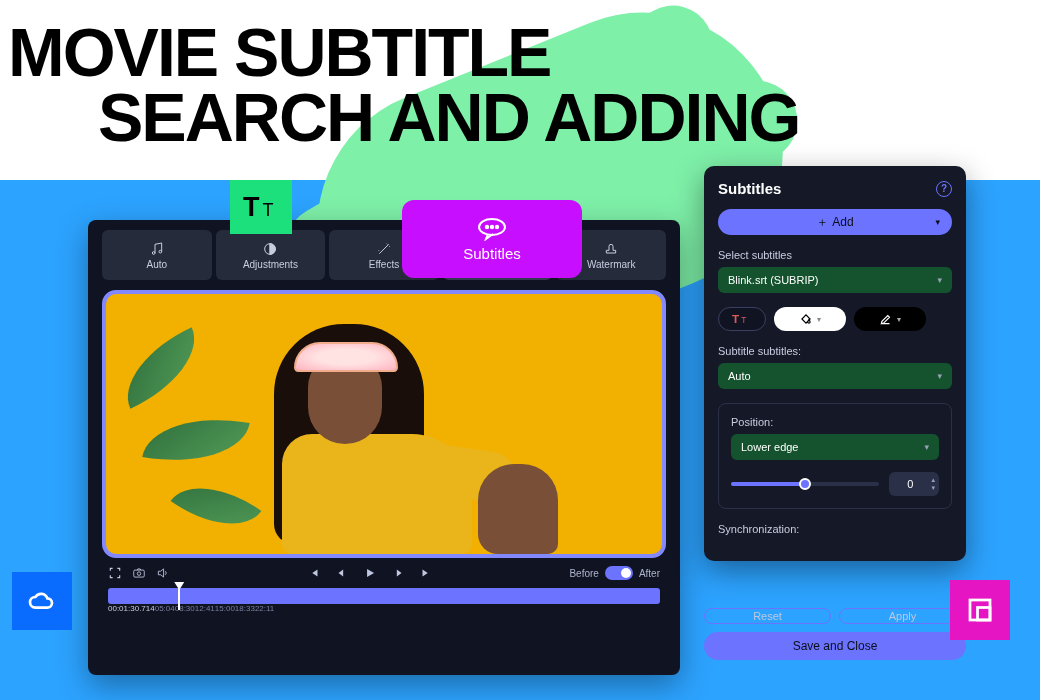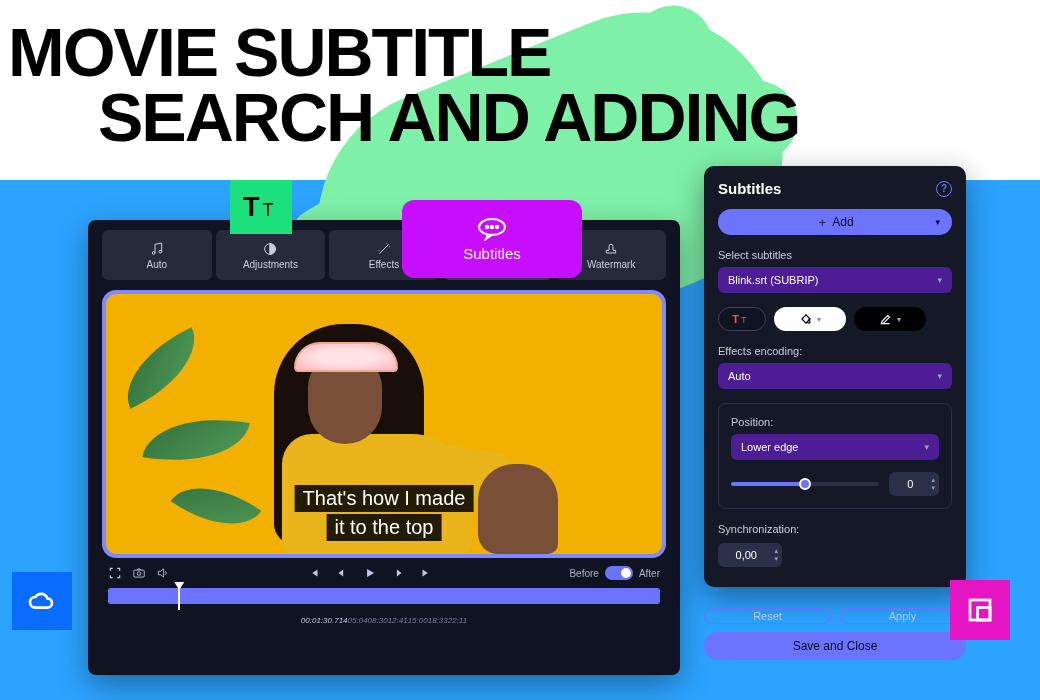--- a/index.html
+++ b/index.html
@@ -46,31 +46,31 @@
 .controls svg { width: 14px; height: 14px; cursor: pointer; }
 .toggle-wrap { display: flex; align-items: center; gap: 6px; font-size: 10px; color: #aeb4ce; }
 .toggle { width: 28px; height: 14px; background: #6b73ff; border-radius: 8px; position: relative; }
 .toggle::after { content: ''; position: absolute; right: 2px; top: 2px; width: 10px; height: 10px; background: #fff; border-radius: 50%; }
 
 .timeline { padding: 0 20px 10px; }
 .track { height: 16px; background: #6b73ff; border-radius: 3px; position: relative; }
 .playhead { position: absolute; left: 12%; top: -6px; width: 10px; height: 28px; }
 .playhead::before { content: ''; position: absolute; left: 0; top: 0; width: 10px; height: 8px; background: #fff; clip-path: polygon(0 0,100% 0,50% 100%); }
 .playhead::after { content: ''; position: absolute; left: 4px; top: 0; width: 2px; height: 28px; background: #fff; }
-.ticks { display: flex; justify-content: center; margin-top: 12px; font-size: 8px; color: #7a80a0; font-style: italic; }
+.ticks { display: flex; justify-content: flex-start; margin-top: 0; font-size: 8px; color: #7a80a0; }
 .ticks span:first-child { color: #c7ccdf; }
 
 
 .panel { position: absolute; right: 74px; top: 166px; width: 262px; background: #151927; border-radius: 10px; z-index: 4; padding: 14px 14px 20px; color: #c7ccdf; box-shadow: 0 10px 30px rgba(0,0,0,.4); }
 .panel-h { display: flex; justify-content: space-between; align-items: center; font-size: 15px; font-weight: 600; color: #fff; margin-bottom: 12px; }
 .help { width: 16px; height: 16px; border-radius: 50%; border: 1.5px solid #6b73ff; color: #6b73ff; font-size: 10px; display: flex; align-items: center; justify-content: center; }
 .btn-add { width: 100%; height: 26px; background: #6b73ff; border-radius: 13px; border: none; color: #0b0e1a; font-size: 12px; display: flex; align-items: center; justify-content: center; gap: 4px; cursor: pointer; position: relative; margin-bottom: 14px; }
 .btn-add::after { content: '▾'; position: absolute; right: 12px; font-size: 9px; }
 .plabel { font-size: 11px; margin-bottom: 6px; }
-.pselect { width: 100%; height: 26px; background: #4c1d95; border-radius: 6px; padding: 0 10px; display: flex; align-items: center; justify-content: space-between; font-size: 11px; color: #fff; cursor: pointer; }
+.pselect { width: 100%; height: 26px; background: #14532d; border-radius: 6px; padding: 0 10px; display: flex; align-items: center; justify-content: space-between; font-size: 11px; color: #fff; cursor: pointer; }
 .pselect .chev { font-size: 9px; color: #9ba0bb; }
 
 .pill-row { display: flex; gap: 8px; margin-top: 14px; }
 .pill { height: 24px; border-radius: 12px; display: flex; align-items: center; justify-content: center; cursor: pointer; }
 .pill.t { width: 48px; background: #101321; border: 1px solid #3a4060; }
 .pill.w { width: 72px; background: #fff; gap: 4px; }
 .pill.b { width: 72px; background: #000; gap: 4px; }
 .pill .chev { font-size: 8px; color: #888; }
 
 .pbox { border: 1px solid #2a3047; border-radius: 8px; padding: 12px; margin-top: 14px; }
@@ -155,24 +155,20 @@
           <div class="leaf l3"></div>
         </div>
       <div class="person">
           <div class="hair"></div>
           <div class="body"></div>
           <div class="arm"></div>
           <div class="knee"></div>
           <div class="face"></div>
           <div class="visor"></div>
         </div>
-      <div class="subtitle-text">
-        <span>That's how I made</span><br>
-        <span>it to the top</span>
-      </div>
     </div>
   </div>
 
   <div class="controls">
     <svg viewBox="0 0 24 24" fill="none" stroke="currentColor" stroke-width="2">
         <path d="M4 8V4h4M20 8V4h-4M4 16v4h4M20 16v4h-4"></path>
       </svg>
     <svg viewBox="0 0 24 24" fill="none" stroke="currentColor" stroke-width="1.5">
         <rect x="3" y="7" width="18" height="12" rx="2"></rect>
         <circle cx="12" cy="13" r="3"></circle>
@@ -248,21 +244,21 @@
       <span class="chev">▾</span>
     </div>
     <div class="pill b">
       <svg width="14" height="14" viewBox="0 0 24 24" fill="none" stroke="#fff" stroke-width="2">
           <path d="M4 20l4-1 10-10-3-3L5 16zM4 20h14"></path>
         </svg>
       <span class="chev" style="color:#aaa">▾</span>
     </div>
   </div>
 
-  <div class="plabel" style="margin-top:14px">Effects encoding:</div>
+  <div class="plabel" style="margin-top:14px">Subtitle subtitles:</div>
   <div class="pselect">
     <span>Auto</span>
       <span class="chev">▾</span>
   </div>
 
   <div class="pbox">
     <div class="plabel">Position:</div>
     <div class="pselect">
       <span>Lower edge</span>
         <span class="chev">▾</span>
@@ -276,29 +272,20 @@
         <span class="val">0</span>
         <div class="stepper">
             <span>▴</span>
             <span>▾</span>
           </div>
       </div>
     </div>
   </div>
 
   <div class="plabel" style="margin-top:14px">Synchronization:</div>
-  <div class="sync">
-    <div class="numbox">
-      <span class="val">0,00</span>
-      <div class="stepper">
-          <span>▴</span>
-          <span>▾</span>
-        </div>
-    </div>
-  </div>
 </div>
 
 <div class="btn-row">
   <button class="btn-ol">Reset</button>
   <button class="btn-ol">Apply</button>
   <button class="btn-save">Save and Close</button>
 </div>
 
 <div class="sq sq-green">
   <svg width="36" height="30" viewBox="0 0 24 20">

